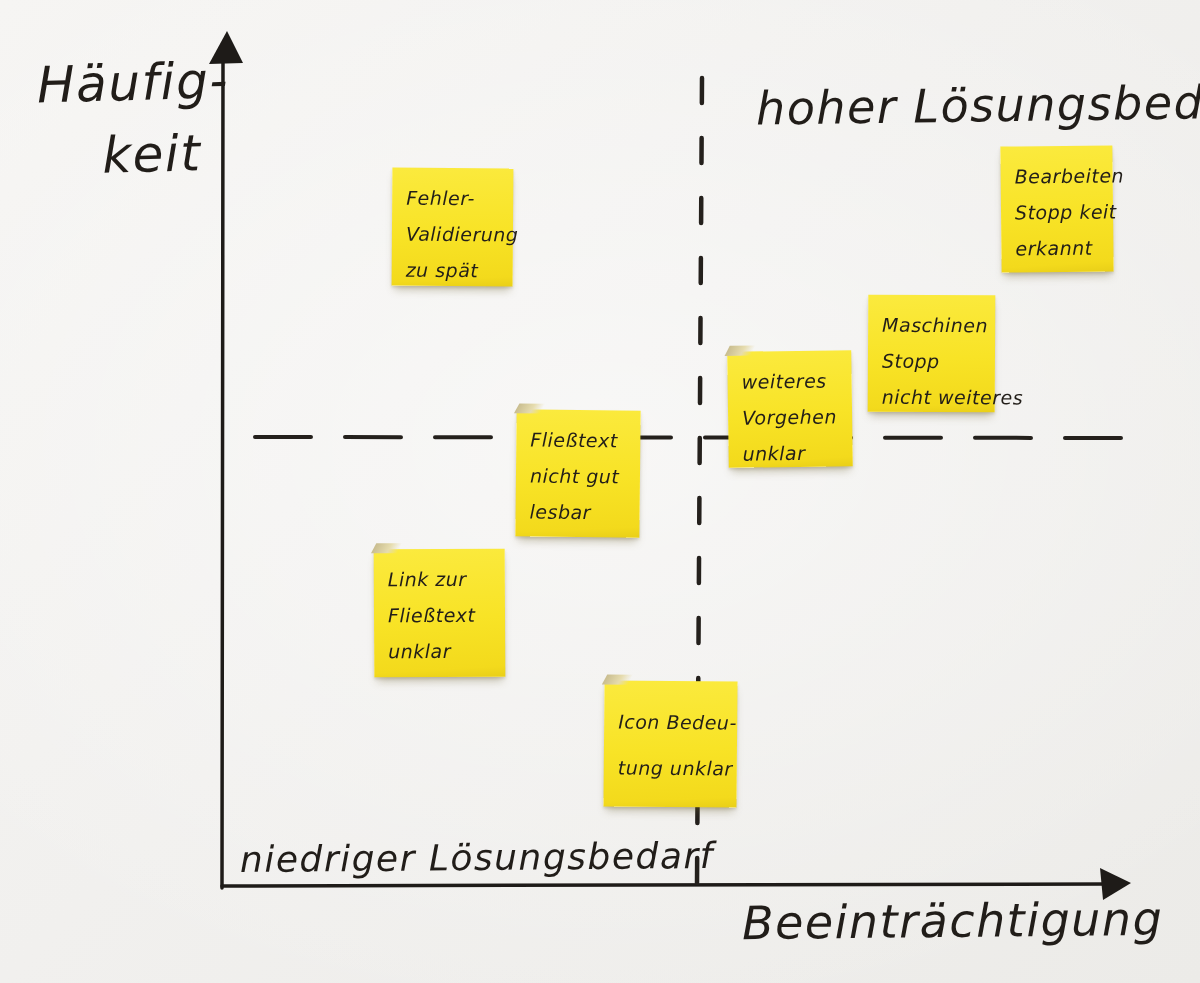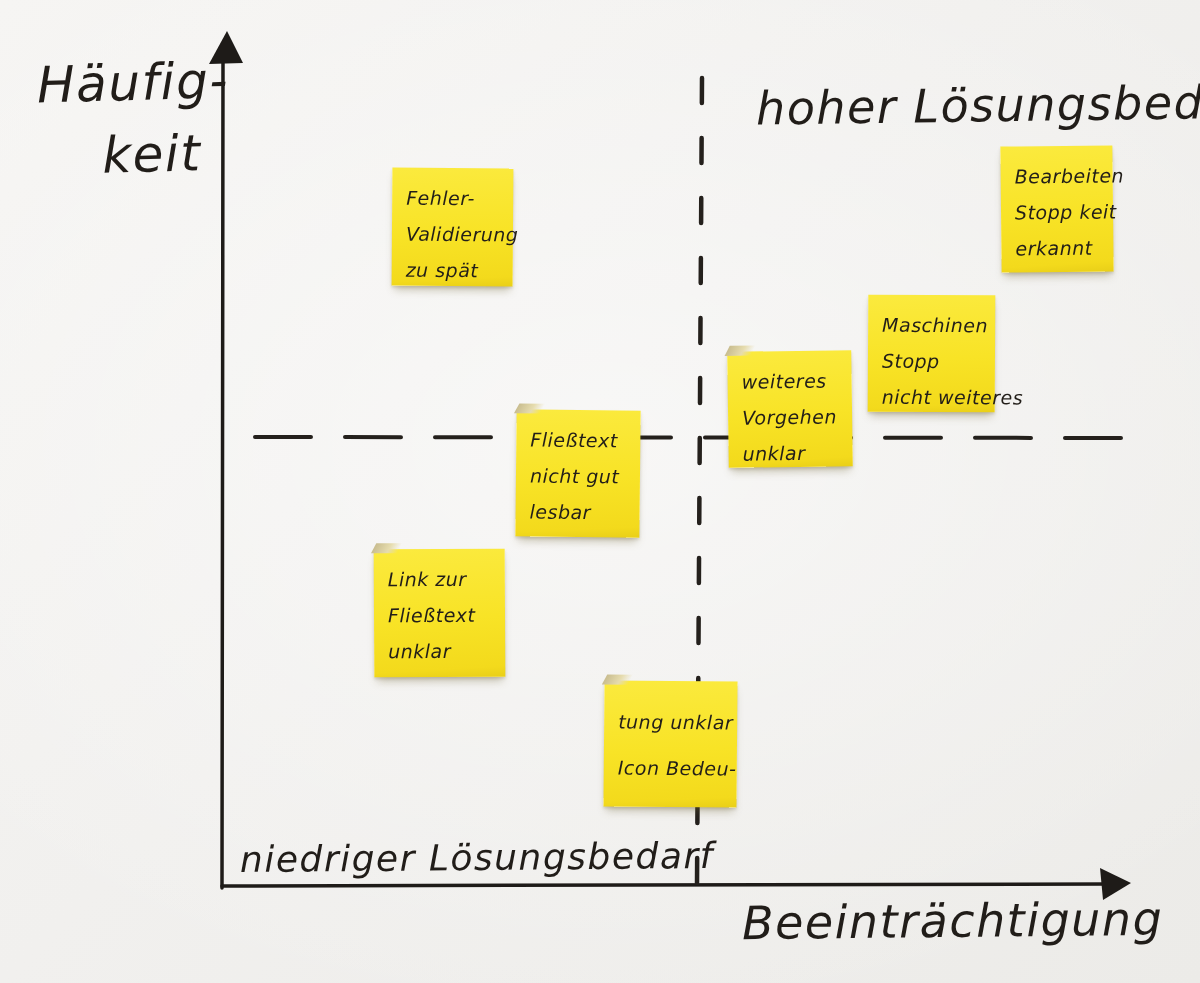--- a/index.html
+++ b/index.html
@@ -152,17 +152,17 @@
     <span class="nline">lesbar</span>
   </div>
 
   <div class="note fold" style="left:374px; top:549px; width:131px; height:128px; transform:rotate(-0.3deg);font-style:italic;">
     <span class="nline">Link zur</span>
     <span class="nline">Fließtext</span>
     <span class="nline">unklar</span>
   </div>
 
   <div class="note fold" style="left:604px; top:681px; width:133px; height:126px; transform:rotate(0.5deg); line-height:46px; padding-top:18px;">
+    <span class="nline">Icon Bedeu-</span>
     <span class="nline">tung unklar</span>
-    <span class="nline">Icon Bedeu-</span>
   </div>
 
 </div>
 
 </body></html>

